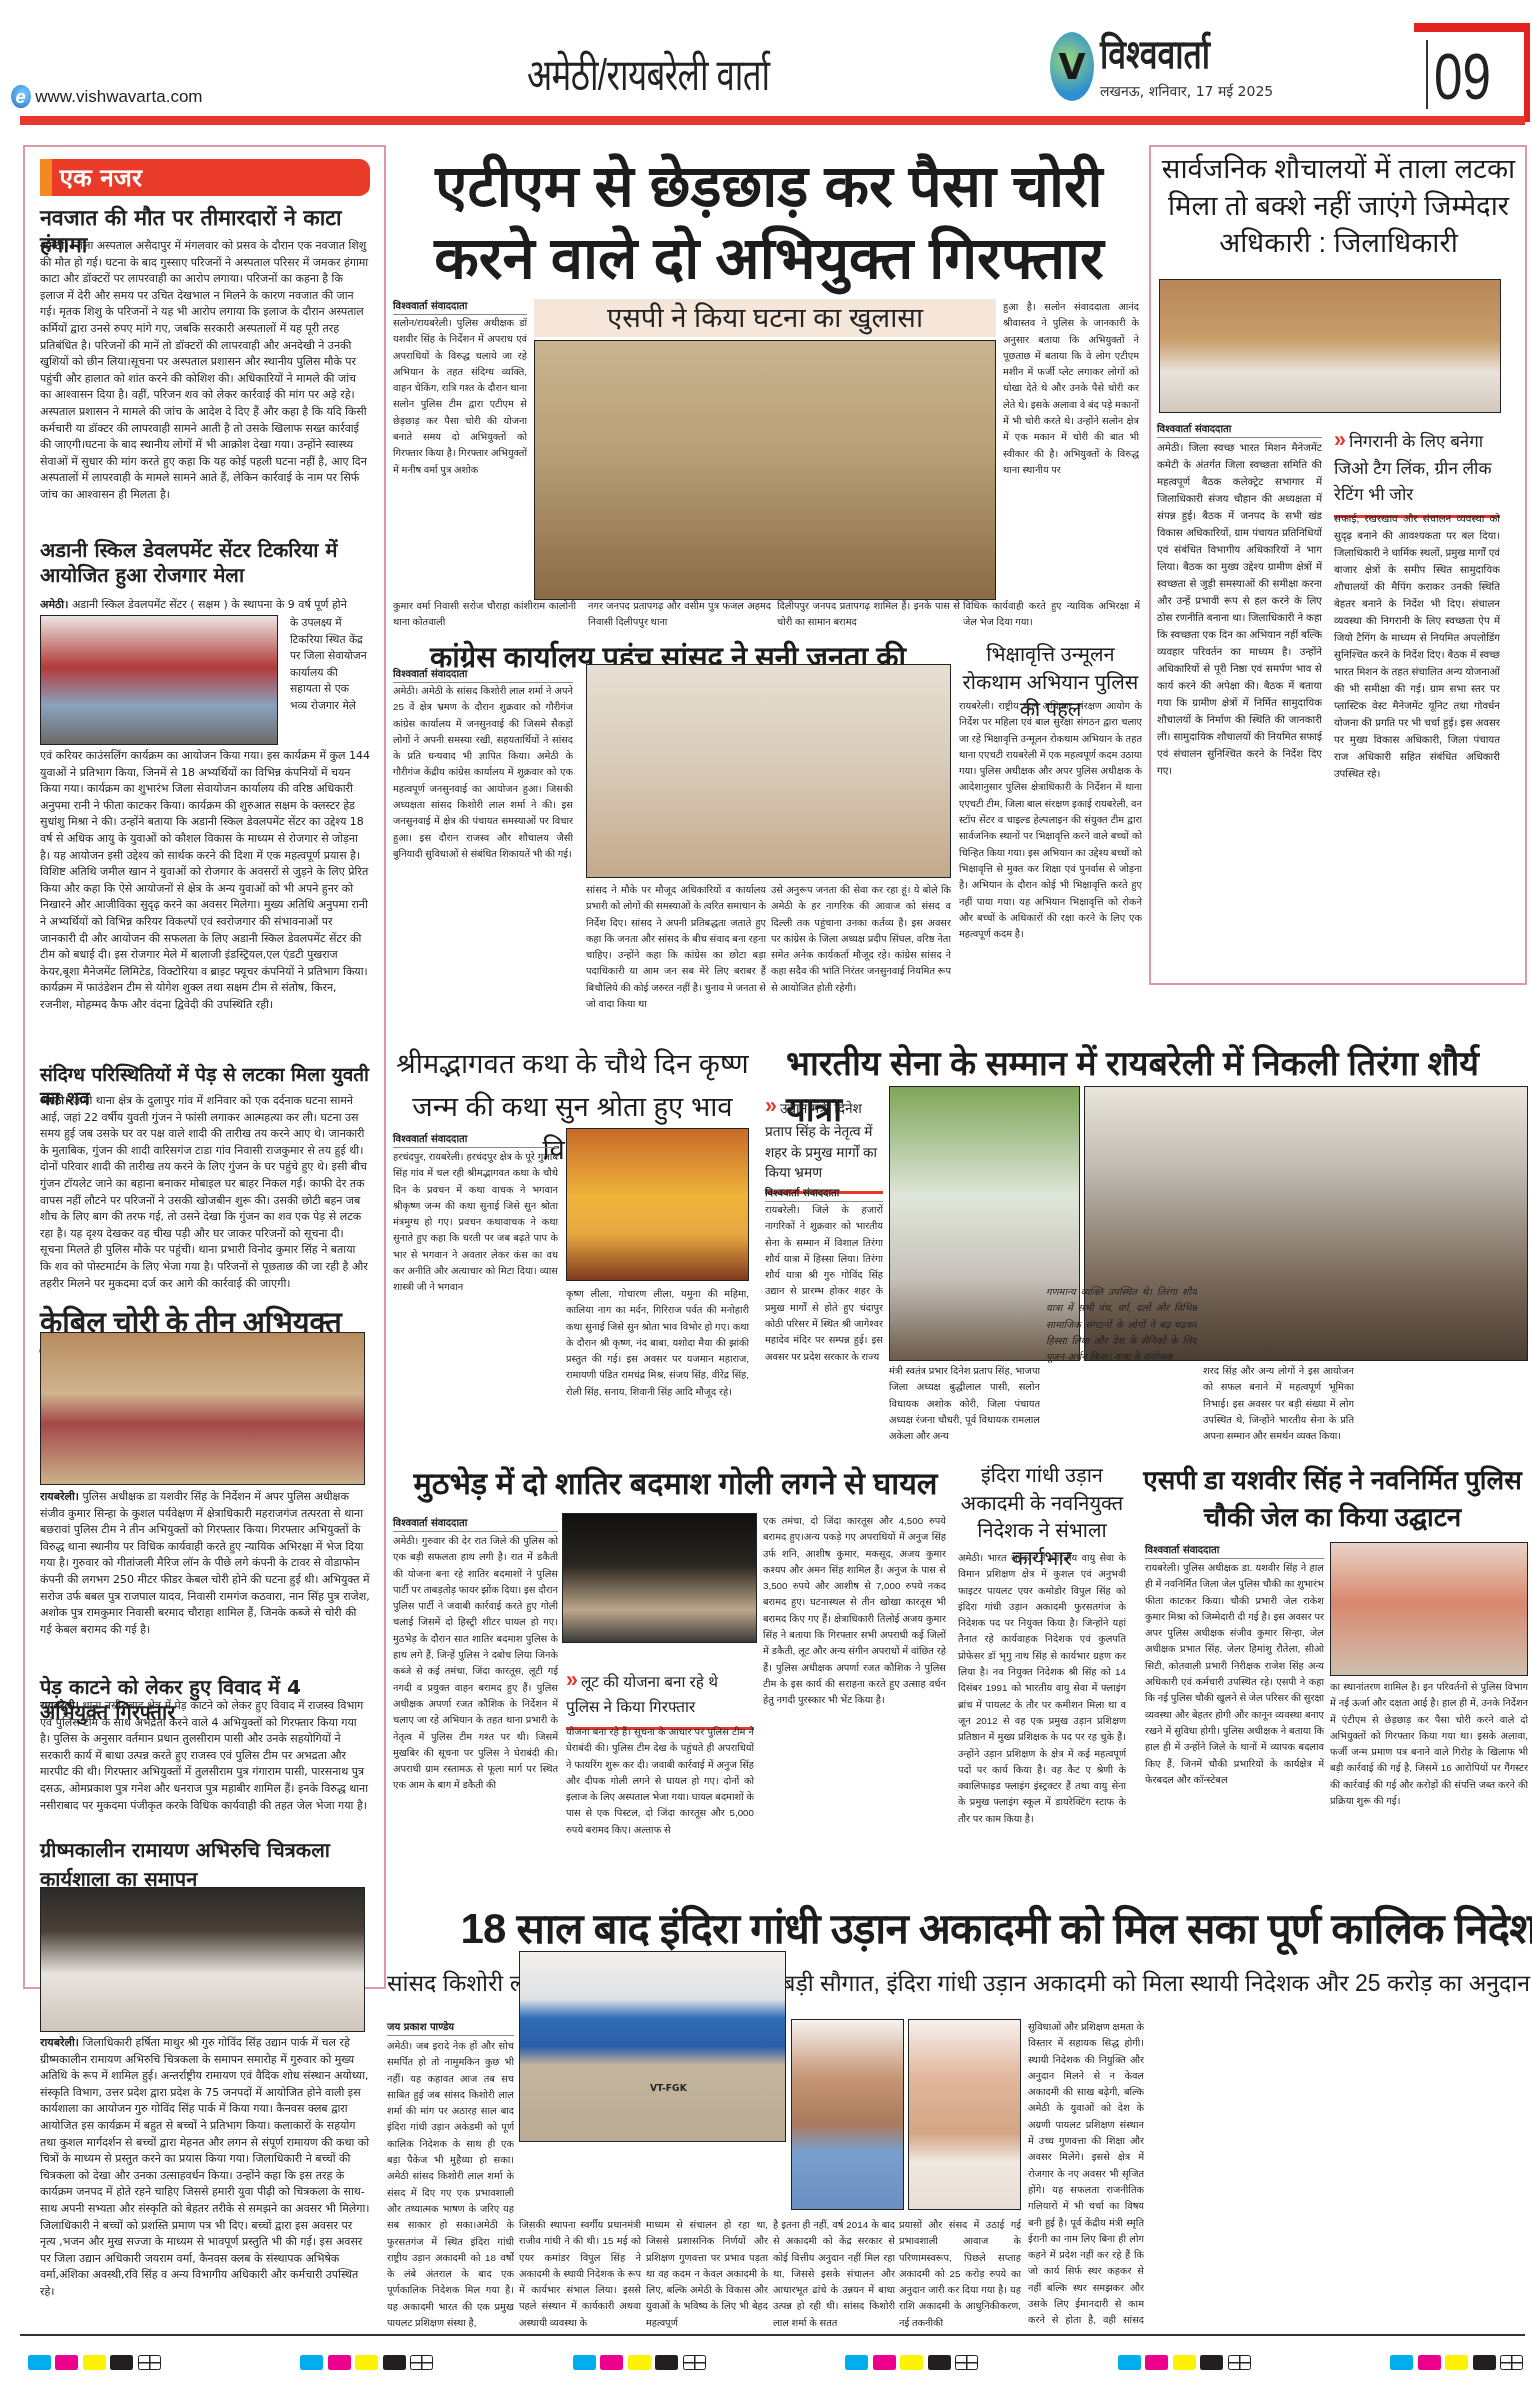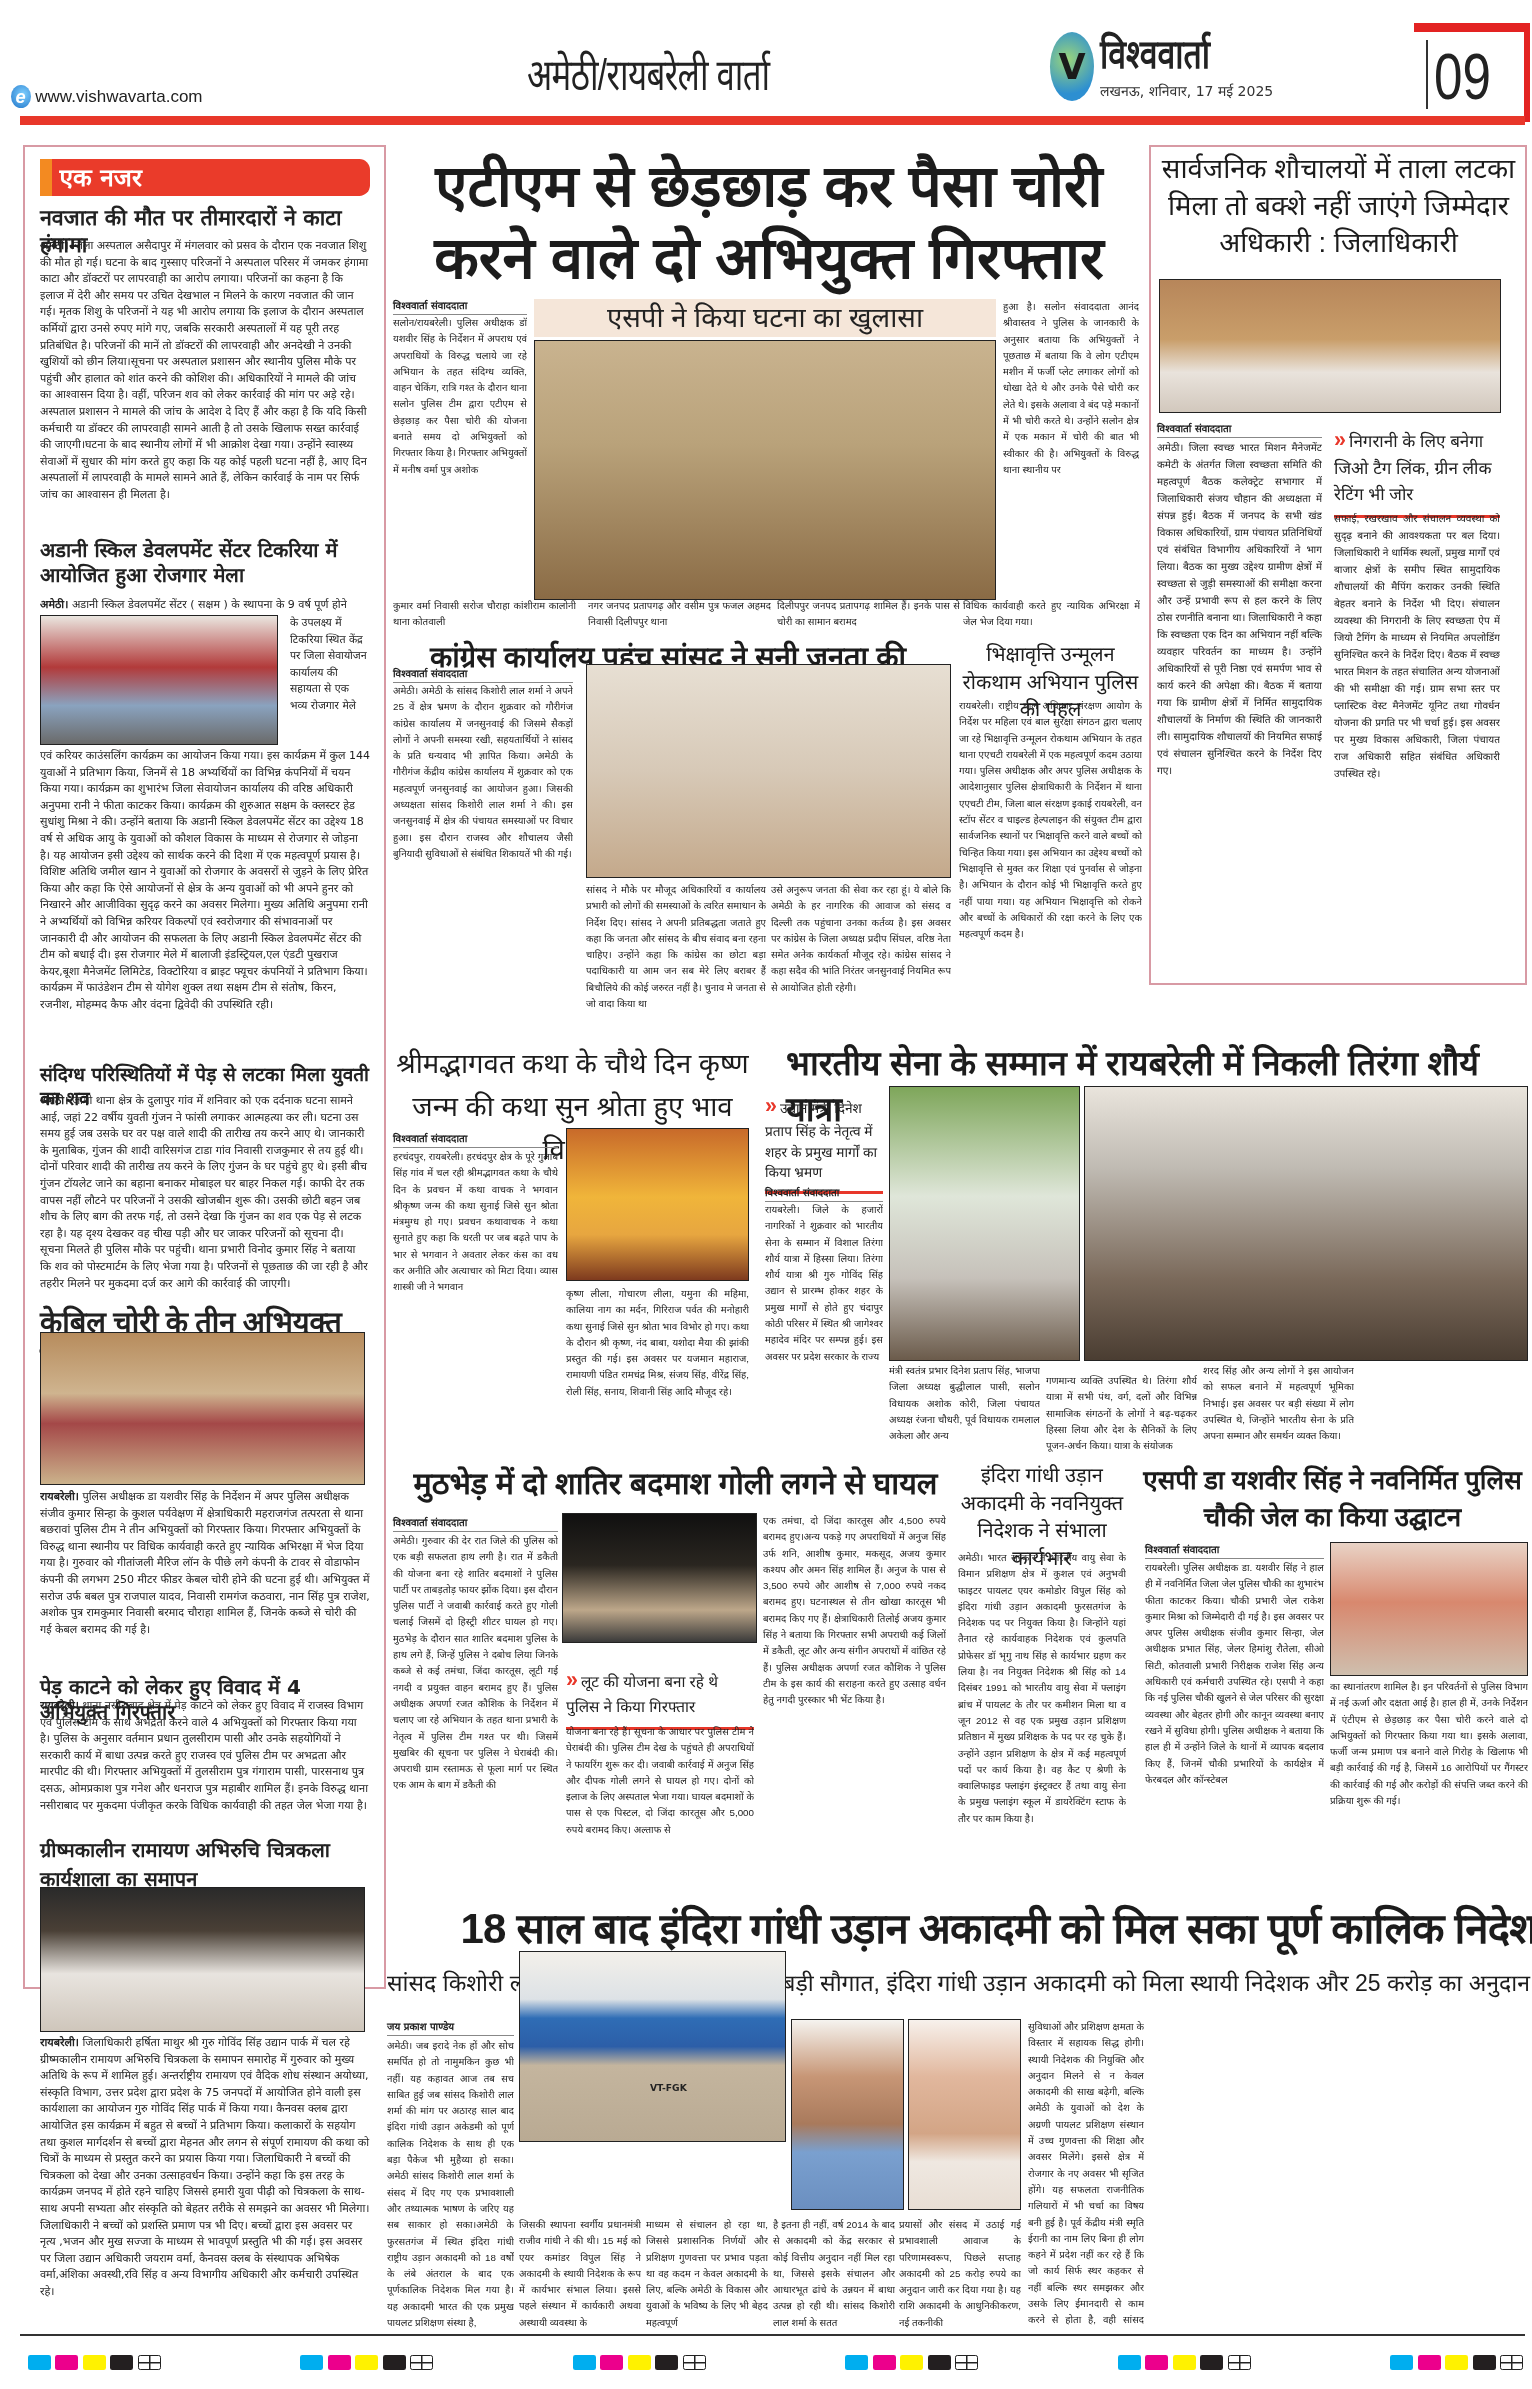--- a/index.html
+++ b/index.html
@@ -152,21 +152,21 @@
 <div class="photo ph-fest" style="left:566px;top:1128px;width:183px;height:153px;"></div>
 <div class="txt" style="left:566px;top:1286px;width:183px;height:165px;">कृष्ण लीला, गोचारण लीला, यमुना की महिमा, कालिया नाग का मर्दन, गिरिराज पर्वत की मनोहारी कथा सुनाई जिसे सुन श्रोता भाव विभोर हो गए। कथा के दौरान श्री कृष्ण, नंद बाबा, यशोदा मैया की झांकी प्रस्तुत की गई। इस अवसर पर यजमान महाराज, रामायणी पंडित रामचंद्र मिश्र, संजय सिंह, वीरेंद्र सिंह, रोली सिंह, सनाय, शिवानी सिंह आदि मौजूद रहे।</div>
 
 <div class="hd-thin" style="left:763px;top:1040px;width:767px;font-size:34px;line-height:46px;font-weight:bold;text-align:left;padding-left:23px;">भारतीय सेना के सम्मान में रायबरेली में निकली तिरंगा शौर्य यात्रा</div>
 <div class="pull" style="left:765px;top:1090px;width:118px;font-size:13.7px;"><span class="chev">»</span><span>उद्यान मंत्री दिनेश प्रताप सिंह के नेतृत्व में शहर के प्रमुख मार्गों का किया भ्रमण</span></div>
 <div class="cap" style="left:765px;top:1185px;width:118px;">विश्ववार्ता संवाददाता</div>
 <div class="txt" style="left:765px;top:1202px;width:118px;height:248px;"><b>रायबरेली।</b> जिले के हजारों नागरिकों ने शुक्रवार को भारतीय सेना के सम्मान में विशाल तिरंगा शौर्य यात्रा में हिस्सा लिया। तिरंगा शौर्य यात्रा श्री गुरु गोविंद सिंह उद्यान से प्रारम्भ होकर शहर के प्रमुख मार्गों से होते हुए चंदापुर कोठी परिसर में स्थित श्री जागेश्वर महादेव मंदिर पर सम्पन्न हुई। इस अवसर पर प्रदेश सरकार के राज्य</div>
 <div class="photo ph-flag" style="left:889px;top:1086px;width:191px;height:275px;"></div>
 <div class="photo ph-crowd" style="left:1084px;top:1086px;width:444px;height:275px;"></div>
 <div class="txt" style="left:889px;top:1363px;width:151px;height:87px;">मंत्री स्वतंत्र प्रभार दिनेश प्रताप सिंह, भाजपा जिला अध्यक्ष बुद्धीलाल पासी, सलोन विधायक अशोक कोरी, जिला पंचायत अध्यक्ष रंजना चौधरी, पूर्व विधायक रामलाल अकेला और अन्य</div>
-<div class="txt" style="left:1046px;top:1373px;width:151px;height:87px;">गणमान्य व्यक्ति उपस्थित थे। तिरंगा शौर्य यात्रा में सभी पंथ, वर्ग, दलों और विभिन्न सामाजिक संगठनों के लोगों ने बढ़-चढ़कर हिस्सा लिया और देश के सैनिकों के लिए पूजन-अर्चन किया। यात्रा के संयोजक</div>
+<div class="txt" style="left:1046px;top:1284px;width:151px;height:87px;font-style:italic;">गणमान्य व्यक्ति उपस्थित थे। तिरंगा शौर्य यात्रा में सभी पंथ, वर्ग, दलों और विभिन्न सामाजिक संगठनों के लोगों ने बढ़-चढ़कर हिस्सा लिया और देश के सैनिकों के लिए पूजन-अर्चन किया। यात्रा के संयोजक</div>
 <div class="txt" style="left:1203px;top:1363px;width:151px;height:87px;">शरद सिंह और अन्य लोगों ने इस आयोजन को सफल बनाने में महत्वपूर्ण भूमिका निभाई। इस अवसर पर बड़ी संख्या में लोग उपस्थित थे, जिन्होंने भारतीय सेना के प्रति अपना सम्मान और समर्थन व्यक्त किया।</div>
 
 <div class="hd" style="left:393px;top:1466px;width:565px;font-size:30.5px;">मुठभेड़ में दो शातिर बदमाश गोली लगने से घायल</div>
 <div class="cap" style="left:393px;top:1515px;width:165px;">विश्ववार्ता संवाददाता</div>
 <div class="txt" style="left:393px;top:1533px;width:165px;height:336px;"><b>अमेठी।</b> गुरुवार की देर रात जिले की पुलिस को एक बड़ी सफलता हाथ लगी है। रात में डकैती की योजना बना रहे शातिर बदमाशों ने पुलिस पार्टी पर ताबड़तोड़ फायर झोंक दिया। इस दौरान पुलिस पार्टी ने जवाबी कार्रवाई करते हुए गोली चलाई जिसमें दो हिस्ट्री शीटर घायल हो गए। मुठभेड़ के दौरान सात शातिर बदमाश पुलिस के हाथ लगे हैं, जिन्हें पुलिस ने दबोच लिया जिनके कब्जे से कई तमंचा, जिंदा कारतूस, लूटी गई नगदी व प्रयुक्त वाहन बरामद हुए हैं। पुलिस अधीक्षक अपर्णा रजत कौशिक के निर्देशन में चलाए जा रहे अभियान के तहत थाना प्रभारी के नेतृत्व में पुलिस टीम गश्त पर थी। जिसमें मुखबिर की सूचना पर पुलिस ने घेराबंदी की। अपराधी ग्राम रस्तामऊ से फूला मार्ग पर स्थित एक आम के बाग में डकैती की</div>
 <div class="photo ph-night" style="left:562px;top:1513px;width:195px;height:130px;"></div>
 <div class="pull" style="left:566px;top:1664px;width:188px;font-size:15.3px;"><span class="chev">»</span><span>लूट की योजना बना रहे थे पुलिस ने किया गिरफ्तार</span></div>
 <div class="txt" style="left:566px;top:1724px;width:188px;height:145px;">योजना बना रहे हैं। सूचना के आधार पर पुलिस टीम ने घेराबंदी की। पुलिस टीम देख के पहुंचते ही अपराधियों ने फायरिंग शुरू कर दी। जवाबी कार्रवाई में अनुज सिंह और दीपक गोली लगने से घायल हो गए। दोनों को इलाज के लिए अस्पताल भेजा गया। घायल बदमाशों के पास से एक पिस्टल, दो जिंदा कारतूस और 5,000 रुपये बरामद किए। अल्ताफ से</div>
 <div class="txt" style="left:763px;top:1513px;width:183px;height:356px;">एक तमंचा, दो जिंदा कारतूस और 4,500 रुपये बरामद हुए।अन्य पकड़े गए अपराधियों में अनुज सिंह उर्फ शनि, आशीष कुमार, मकसूद, अजय कुमार कश्यप और अमन सिंह शामिल हैं। अनुज के पास से 3,500 रुपये और आशीष से 7,000 रुपये नकद बरामद हुए। घटनास्थल से तीन खोखा कारतूस भी बरामद किए गए हैं। क्षेत्राधिकारी तिलोई अजय कुमार सिंह ने बताया कि गिरफ्तार सभी अपराधी कई जिलों में डकैती, लूट और अन्य संगीन अपराधों में वांछित रहे हैं। पुलिस अधीक्षक अपर्णा रजत कौशिक ने पुलिस टीम के इस कार्य की सराहना करते हुए उत्साह वर्धन हेतु नगदी पुरस्कार भी भेंट किया है।</div>
 

